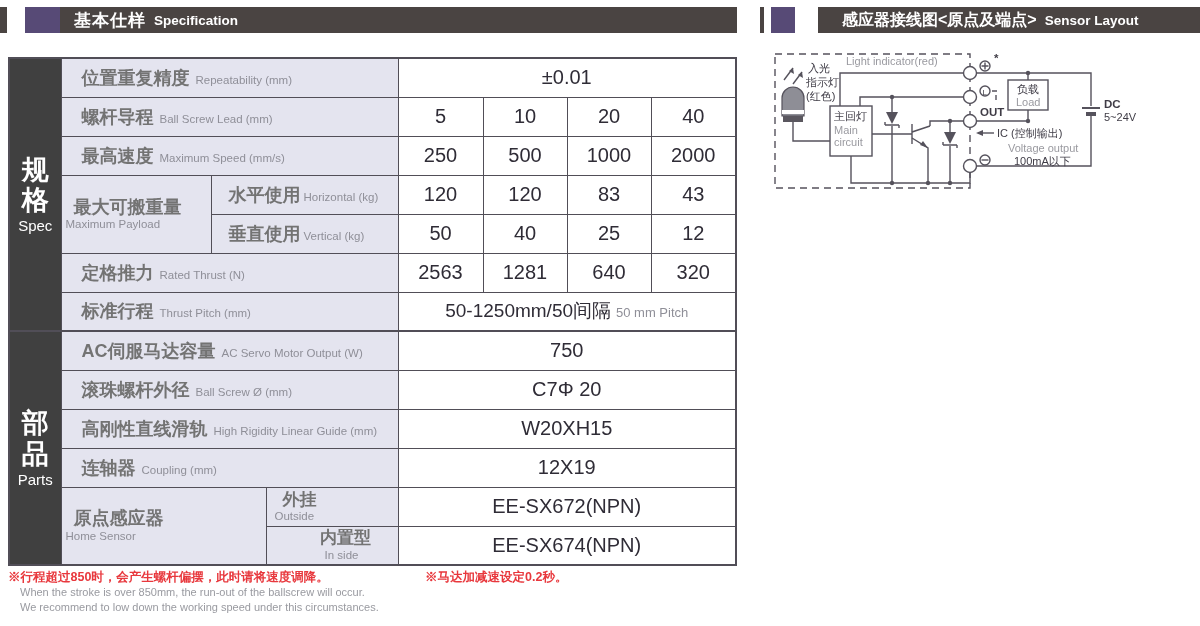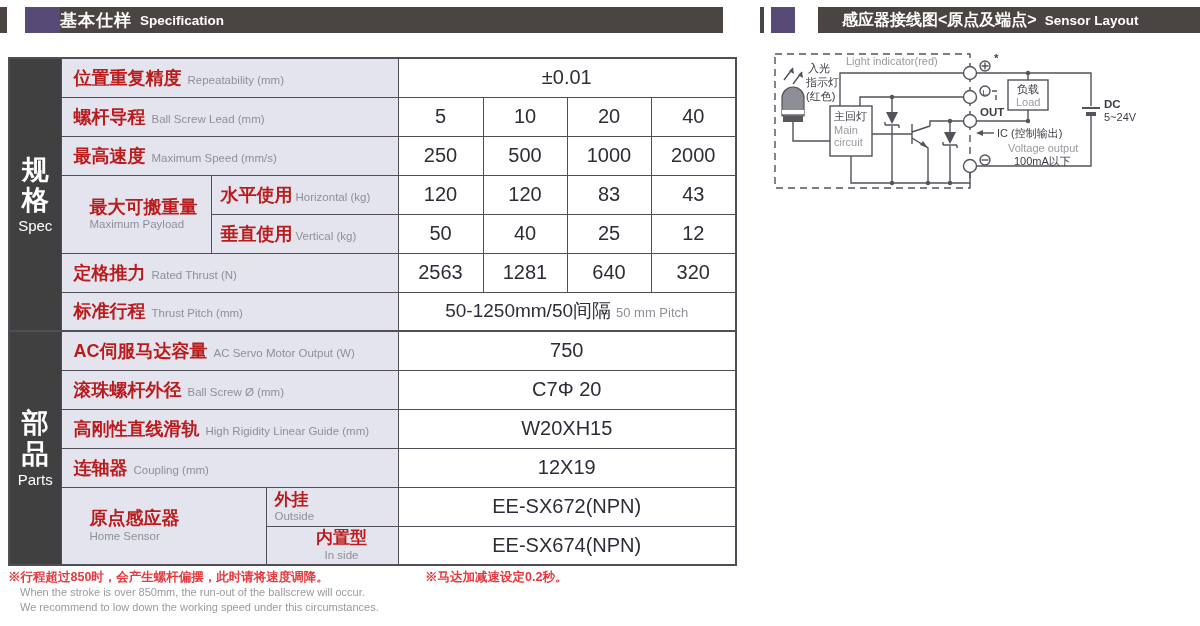--- a/index.html
+++ b/index.html
@@ -4,37 +4,37 @@
 <style>
   html,body{margin:0;padding:0;background:#fff;}
   #canvas{position:relative;width:1200px;height:626px;background:#ffffff;overflow:hidden;
           font-family:"Liberation Sans",sans-serif;color:#3c3844;}
 
   
   .hdr-sliver{position:absolute;background:#4a4442;}
   .hdr{position:absolute;display:flex;height:26px;}
   .hdr .sq{background:#574a76;height:26px;}
   .hdr .bar{background:#4a4442;color:#fff;display:flex;align-items:center;height:26px;
-            white-space:nowrap;}
+            padding-left:14px;white-space:nowrap;}
   .hdr .zh{font-size:17px;font-weight:bold;letter-spacing:1px;}
   .hdr .en{font-size:13.5px;font-weight:bold;margin-left:8px;}
 
   
   table.spec{position:absolute;left:8px;top:57px;border-collapse:collapse;table-layout:fixed;
              border:2px solid #514e57;}
   table.spec td{border:1px solid #514e57;padding:0;overflow:hidden;}
   table.spec tr{height:39px;}
   td.side{background:#404040;color:#fff;text-align:center;vertical-align:middle;}
   .vlabel{width:1.08em;margin:0 auto;word-break:break-all;font-size:27px;font-weight:bold;line-height:1.12;}
   .side-en{font-size:15px;margin-top:2px;}
   td.lbl{background:#e4e4ef;vertical-align:middle;}
   .lbl-in{display:flex;align-items:baseline;padding-left:12px;white-space:nowrap;}
-  .zh-l{font-size:18px;font-weight:bold;color:#b91c1c;}
+  .zh-l{font-size:18px;font-weight:bold;color:#737373;margin-left:8px;}
   .en-l{font-size:11.5px;color:#8f8f98;margin-left:6px;}
-  .lbl-stack{padding-left:28px;line-height:1.15;}
+  .lbl-stack{padding-left:4px;line-height:1.15;}
   .lbl-stack .zh-l{display:block;}
   .lbl-stack .en-l{display:block;margin-left:0;margin-top:1px;}
   td.val{background:#fff;text-align:center;vertical-align:middle;font-size:20px;color:#2f2c36;}
   .val-mix .big{font-size:19px;color:#2f2c36;}
   .val-mix .small{font-size:13px;color:#8f8f98;margin-left:5px;}
   tr.section-start td{border-top:2.5px solid #514e57;}
 
   
   .note{position:absolute;top:570px;line-height:15px;}
   .note .red{color:#e8383d;font-size:12.5px;font-weight:bold;white-space:nowrap;}

